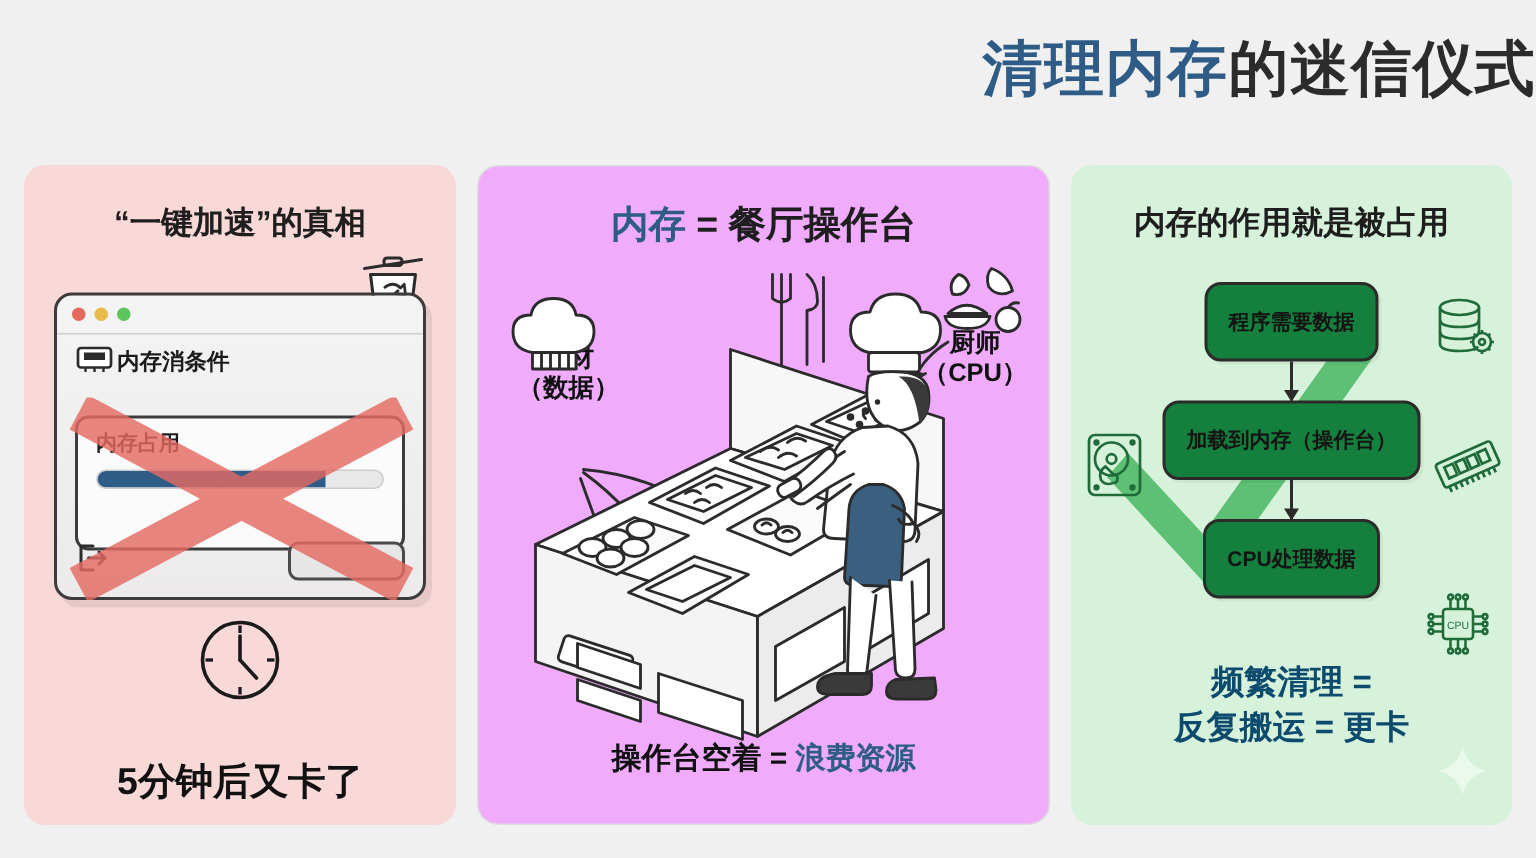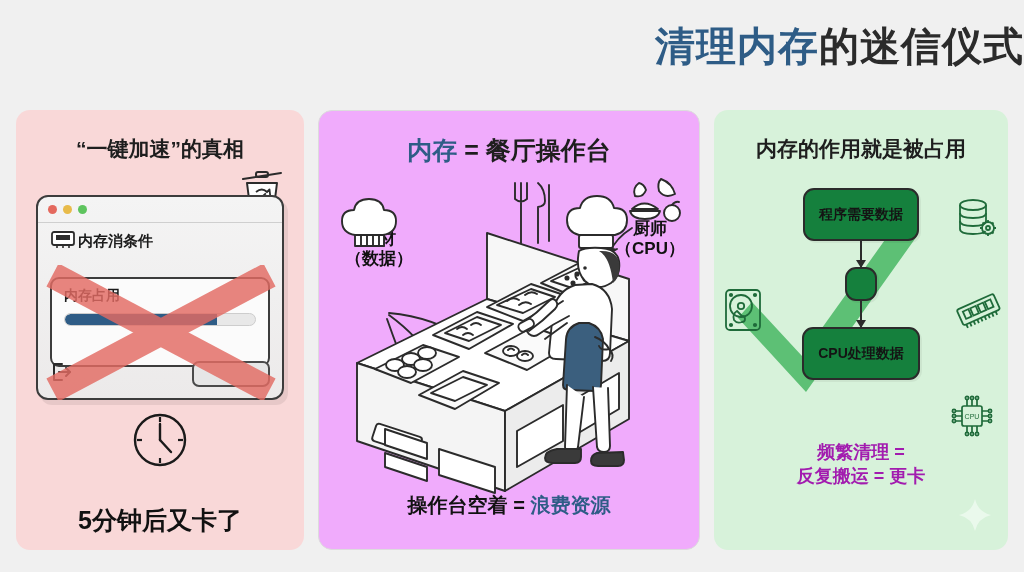--- a/index.html
+++ b/index.html
@@ -199,22 +199,22 @@
     position: absolute; left: 18px; top: 96px; z-index: 1; pointer-events: none;
   }
   .side-icon { position: absolute; z-index: 2; }
   .icon-db  { right: 10px; top: 86px; }
   .icon-hdd { left: 8px;  top: 176px; }
   .icon-ram { right: 6px; top: 178px; }
   .icon-cpu { right: 12px; top: 282px; }
 
   .right-caption {
     position: absolute; left: 0; width: 100%; top: 330px;
-    text-align: center; font-size: 18px; font-weight: 800;
-    color: #a21caf; line-height: 1.35;
+    text-align: center; font-size: 22px; font-weight: 800;
+    color: #0c4a6e; line-height: 1.35;
   }
   .sparkle { position: absolute; right: 16px; bottom: 14px; }
 </style>
 </head>
 <body>
 
 <div id="page">
 
   <div class="title">
     <span class="blue">清理内存</span><span class="dark">的迷信仪式</span>
@@ -498,20 +498,21 @@
               <circle cx="42" cy="24" r="1.6"></circle>
               <circle cx="42" cy="29" r="1.6"></circle>
           </g>
         </svg>
       </span>
 
       <div class="flow">
         <div class="flow-box">程序需要数据</div>
         <div class="flow-arrow"></div>
         <div class="flow-box">
+          <div>加载到内存（操作台）</div>
         </div>
         <div class="flow-arrow"></div>
         <div class="flow-box">CPU处理数据</div>
       </div>
 
       <div class="right-caption">
         <div>频繁清理 =</div>
         <div>反复搬运 = 更卡</div>
       </div>
 

